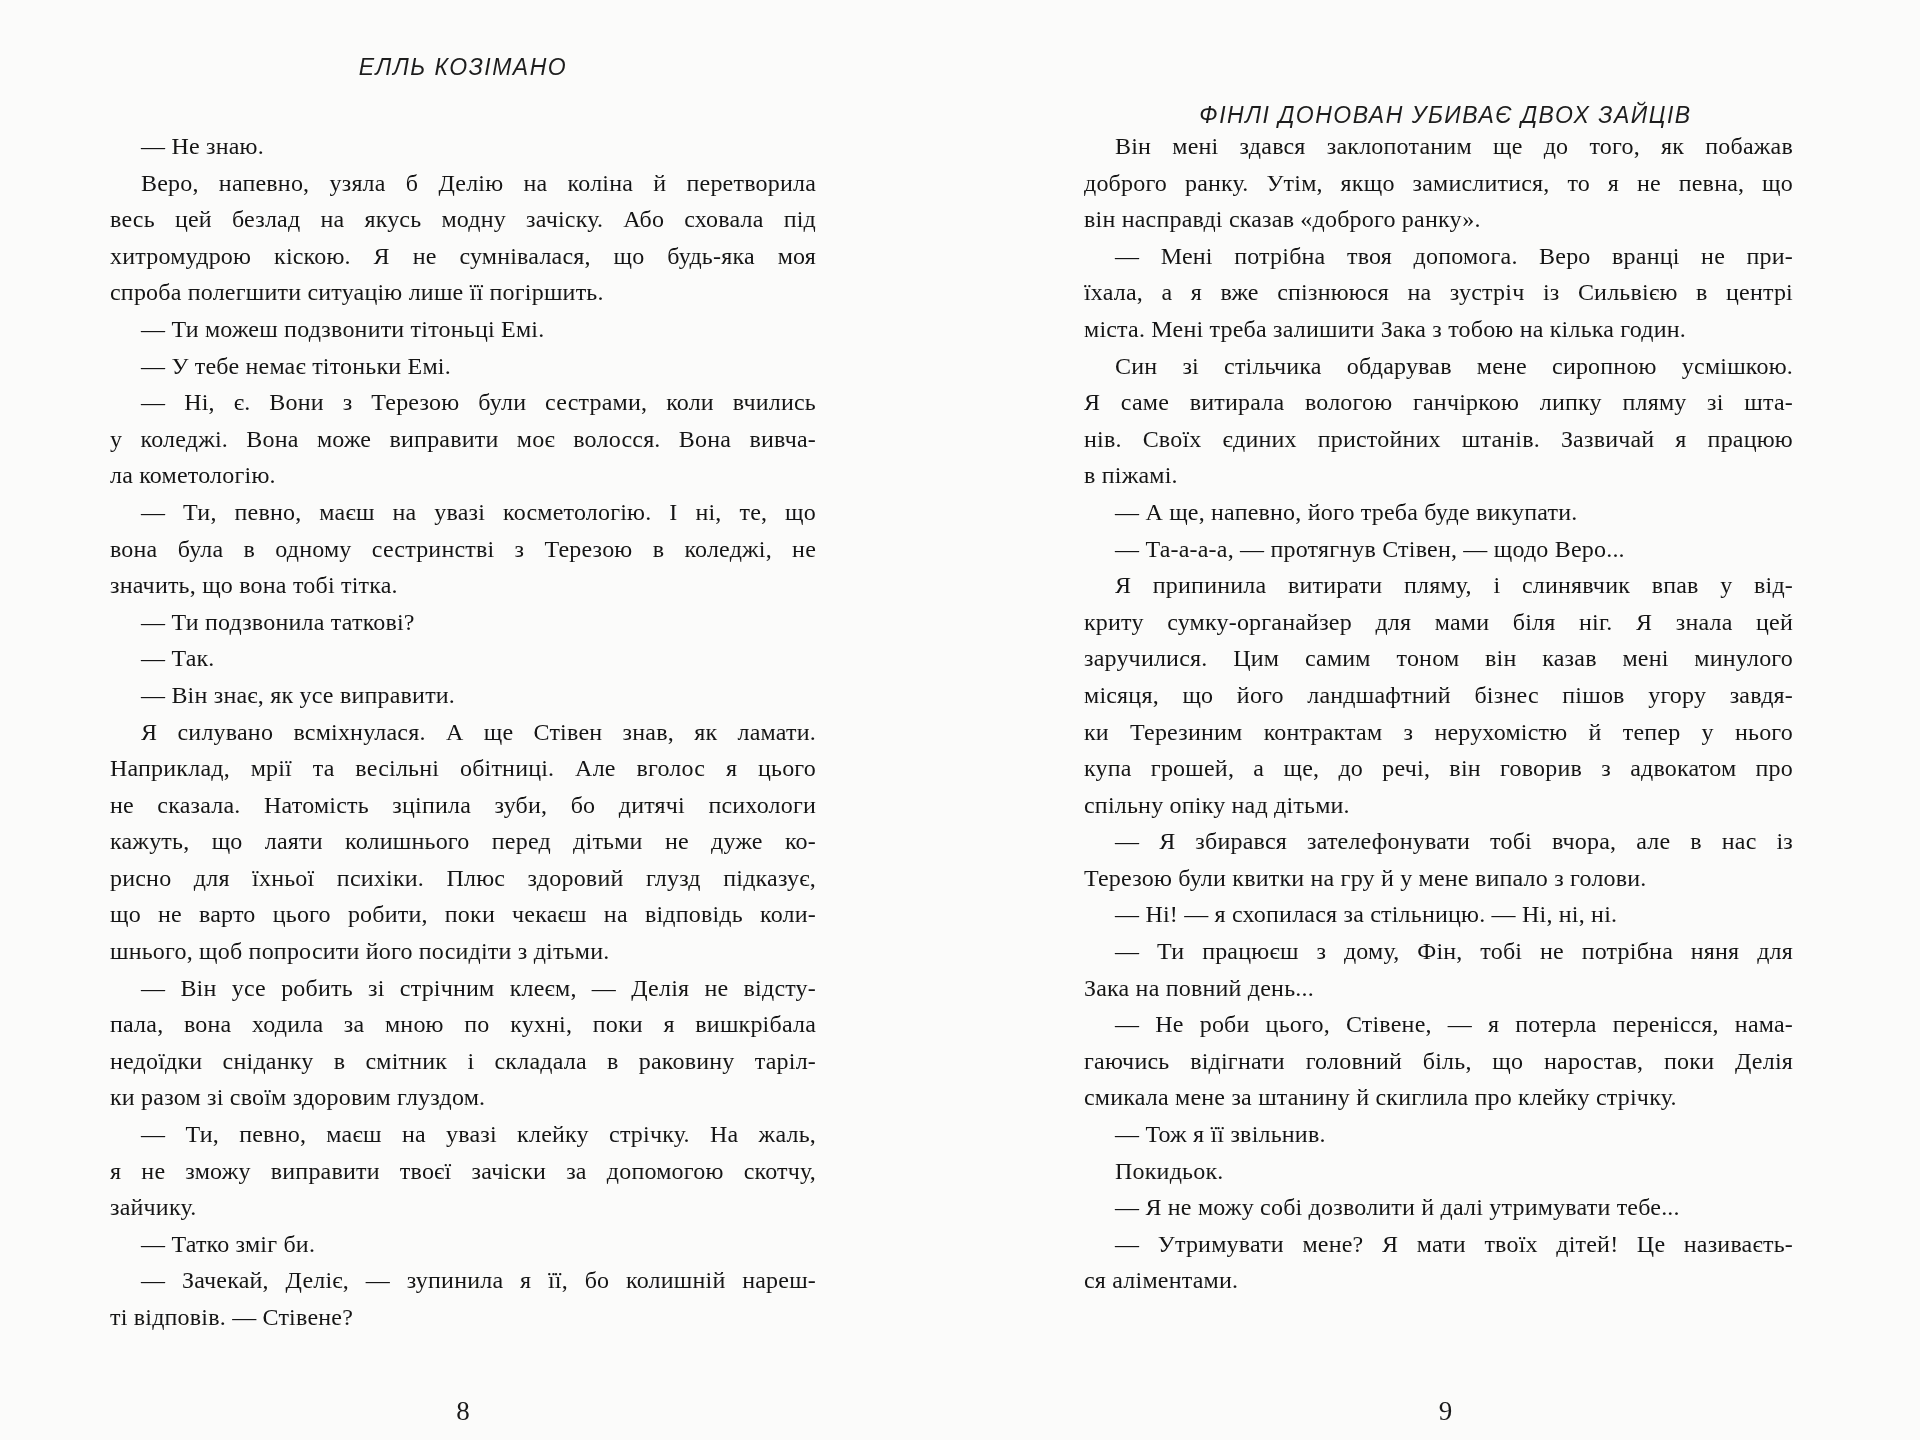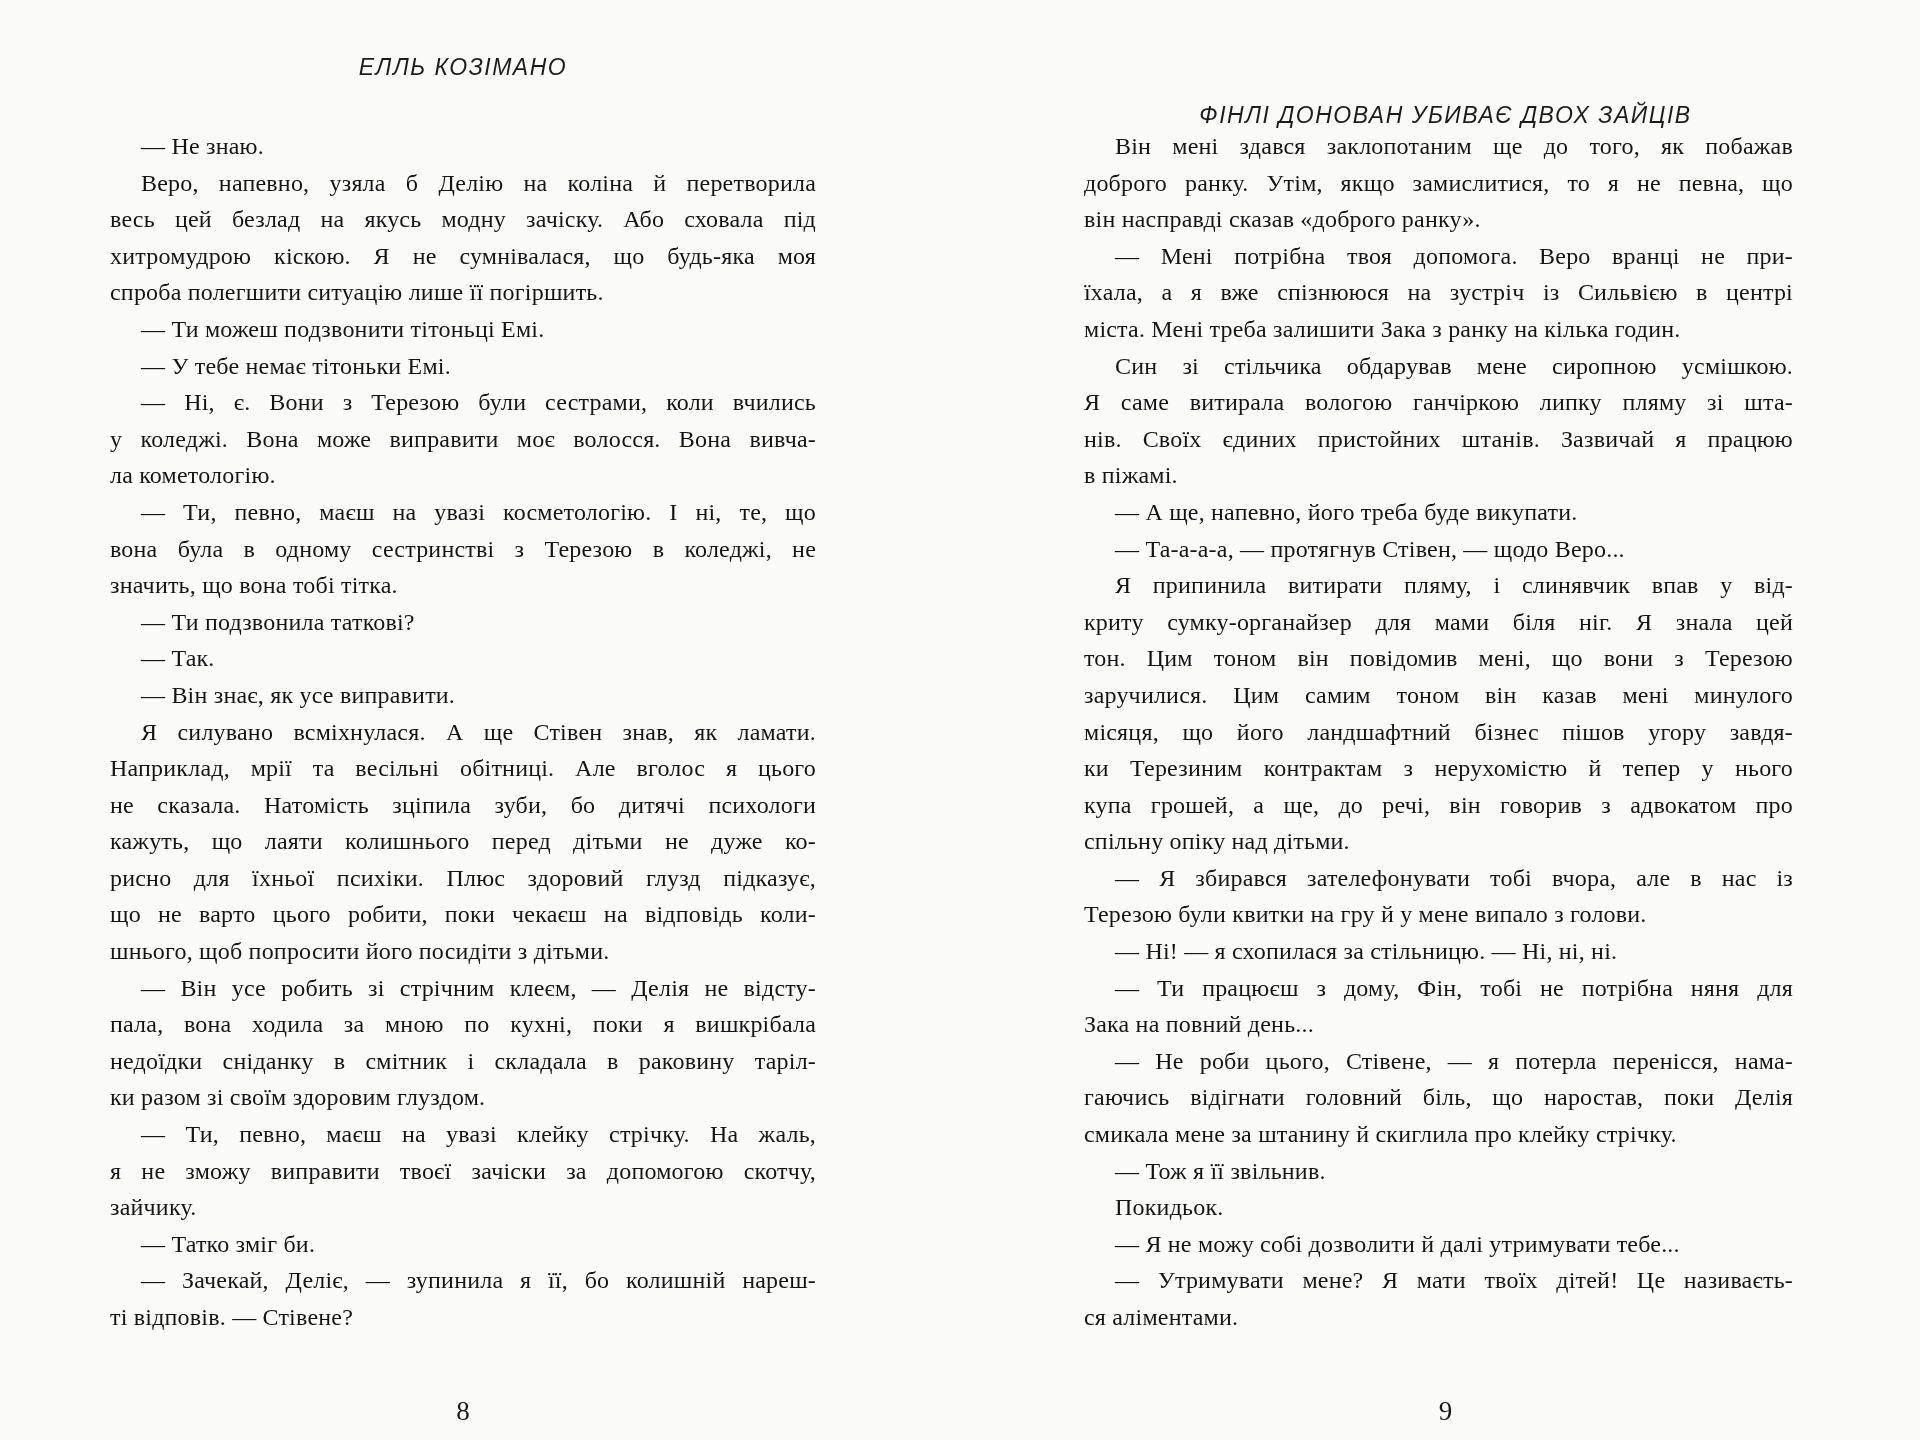--- a/index.html
+++ b/index.html
@@ -146,38 +146,37 @@
     <header class="running-head">ФІНЛІ ДОНОВАН УБИВАЄ ДВОХ ЗАЙЦІВ</header>
     <div class="page-body">
         <div class="para">
           <div class="line j">Він мені здався заклопотаним ще до того, як побажав</div>
           <div class="line j">доброго ранку. Утім, якщо замислитися, то я не певна, що</div>
           <div class="line">він насправді сказав «доброго ранку».</div>
         </div>
         <div class="para">
           <div class="line j">— Мені потрібна твоя допомога. Веро вранці не при-</div>
           <div class="line j">їхала, а я вже спізнююся на зустріч із Сильвією в центрі</div>
-          <div class="line">міста. Мені треба залишити Зака з ранку на кілька годин.</div>
+          <div class="line">міста. Мені треба залишити Зака з тобою на кілька годин.</div>
         </div>
         <div class="para">
           <div class="line j">Син зі стільчика обдарував мене сиропною усмішкою.</div>
           <div class="line j">Я саме витирала вологою ганчіркою липку пляму зі шта-</div>
           <div class="line j">нів. Своїх єдиних пристойних штанів. Зазвичай я працюю</div>
           <div class="line">в піжамі.</div>
         </div>
         <div class="para">
           <div class="line">— А ще, напевно, його треба буде викупати.</div>
         </div>
         <div class="para">
           <div class="line">— Та-а-а-а, — протягнув Стівен, — щодо Веро...</div>
         </div>
         <div class="para">
           <div class="line j">Я припинила витирати пляму, і слинявчик впав у від-</div>
           <div class="line j">криту сумку-органайзер для мами біля ніг. Я знала цей</div>
-          <div class="line j">тон. Цим тоном він повідомив мені, що вони з Терезою</div>
           <div class="line j">заручилися. Цим самим тоном він казав мені минулого</div>
           <div class="line j">місяця, що його ландшафтний бізнес пішов угору завдя-</div>
           <div class="line j">ки Терезиним контрактам з нерухомістю й тепер у нього</div>
           <div class="line j">купа грошей, а ще, до речі, він говорив з адвокатом про</div>
           <div class="line">спільну опіку над дітьми.</div>
         </div>
         <div class="para">
           <div class="line j">— Я збирався зателефонувати тобі вчора, але в нас із</div>
           <div class="line">Терезою були квитки на гру й у мене випало з голови.</div>
         </div>

